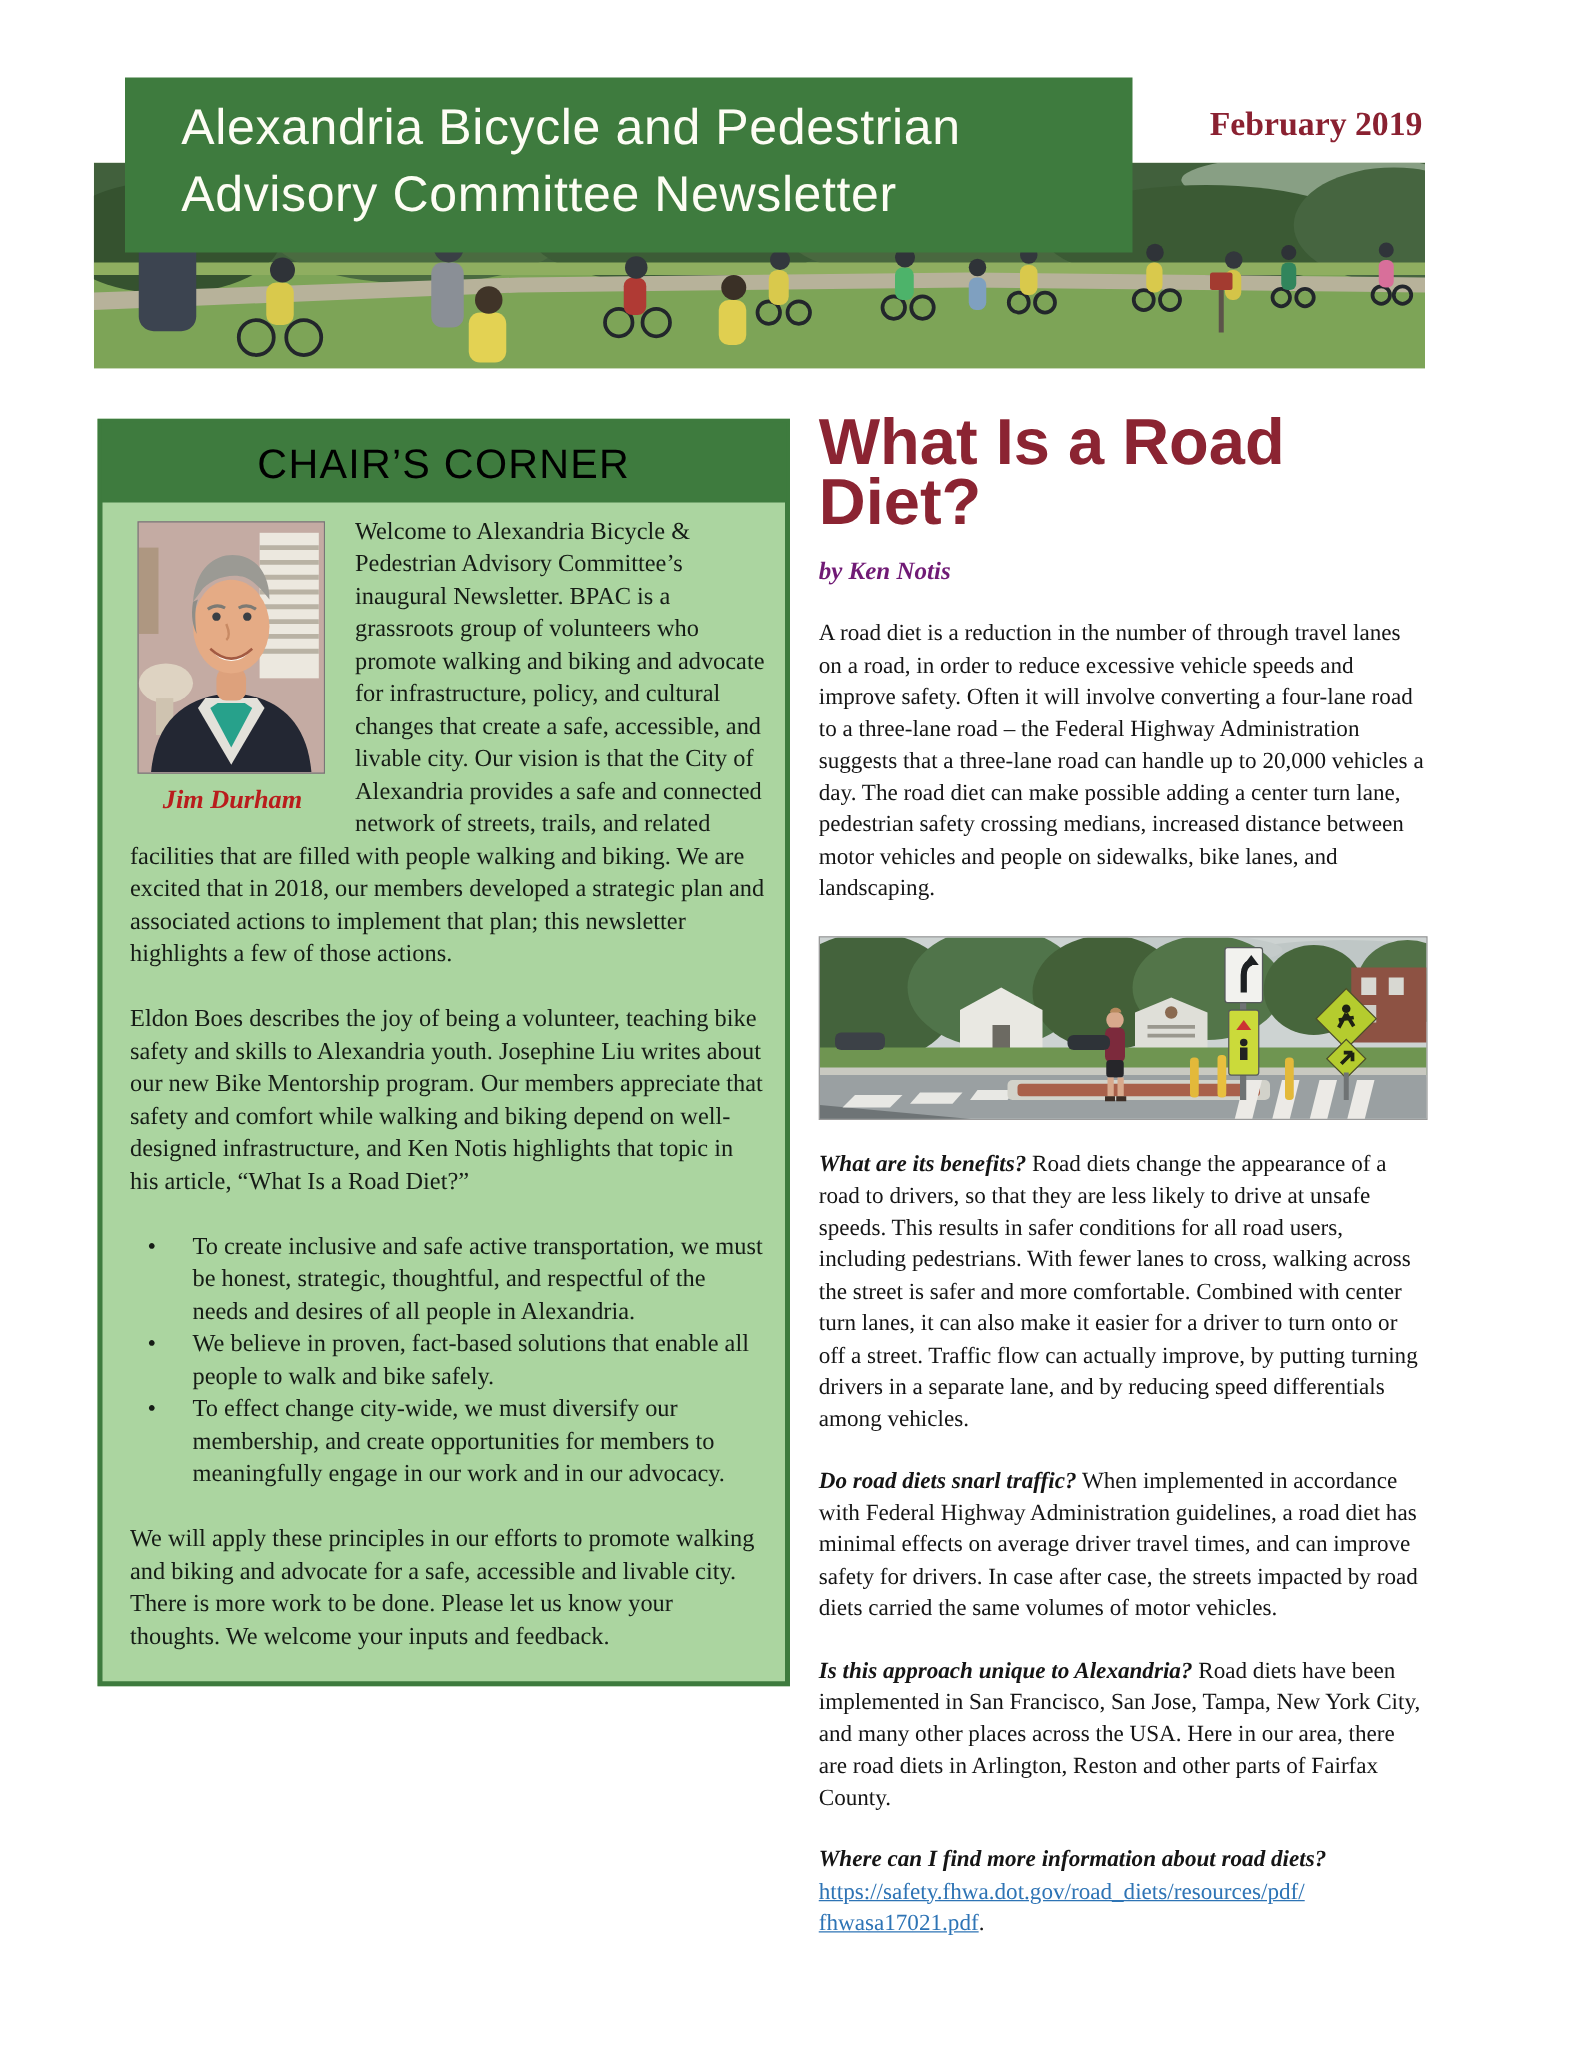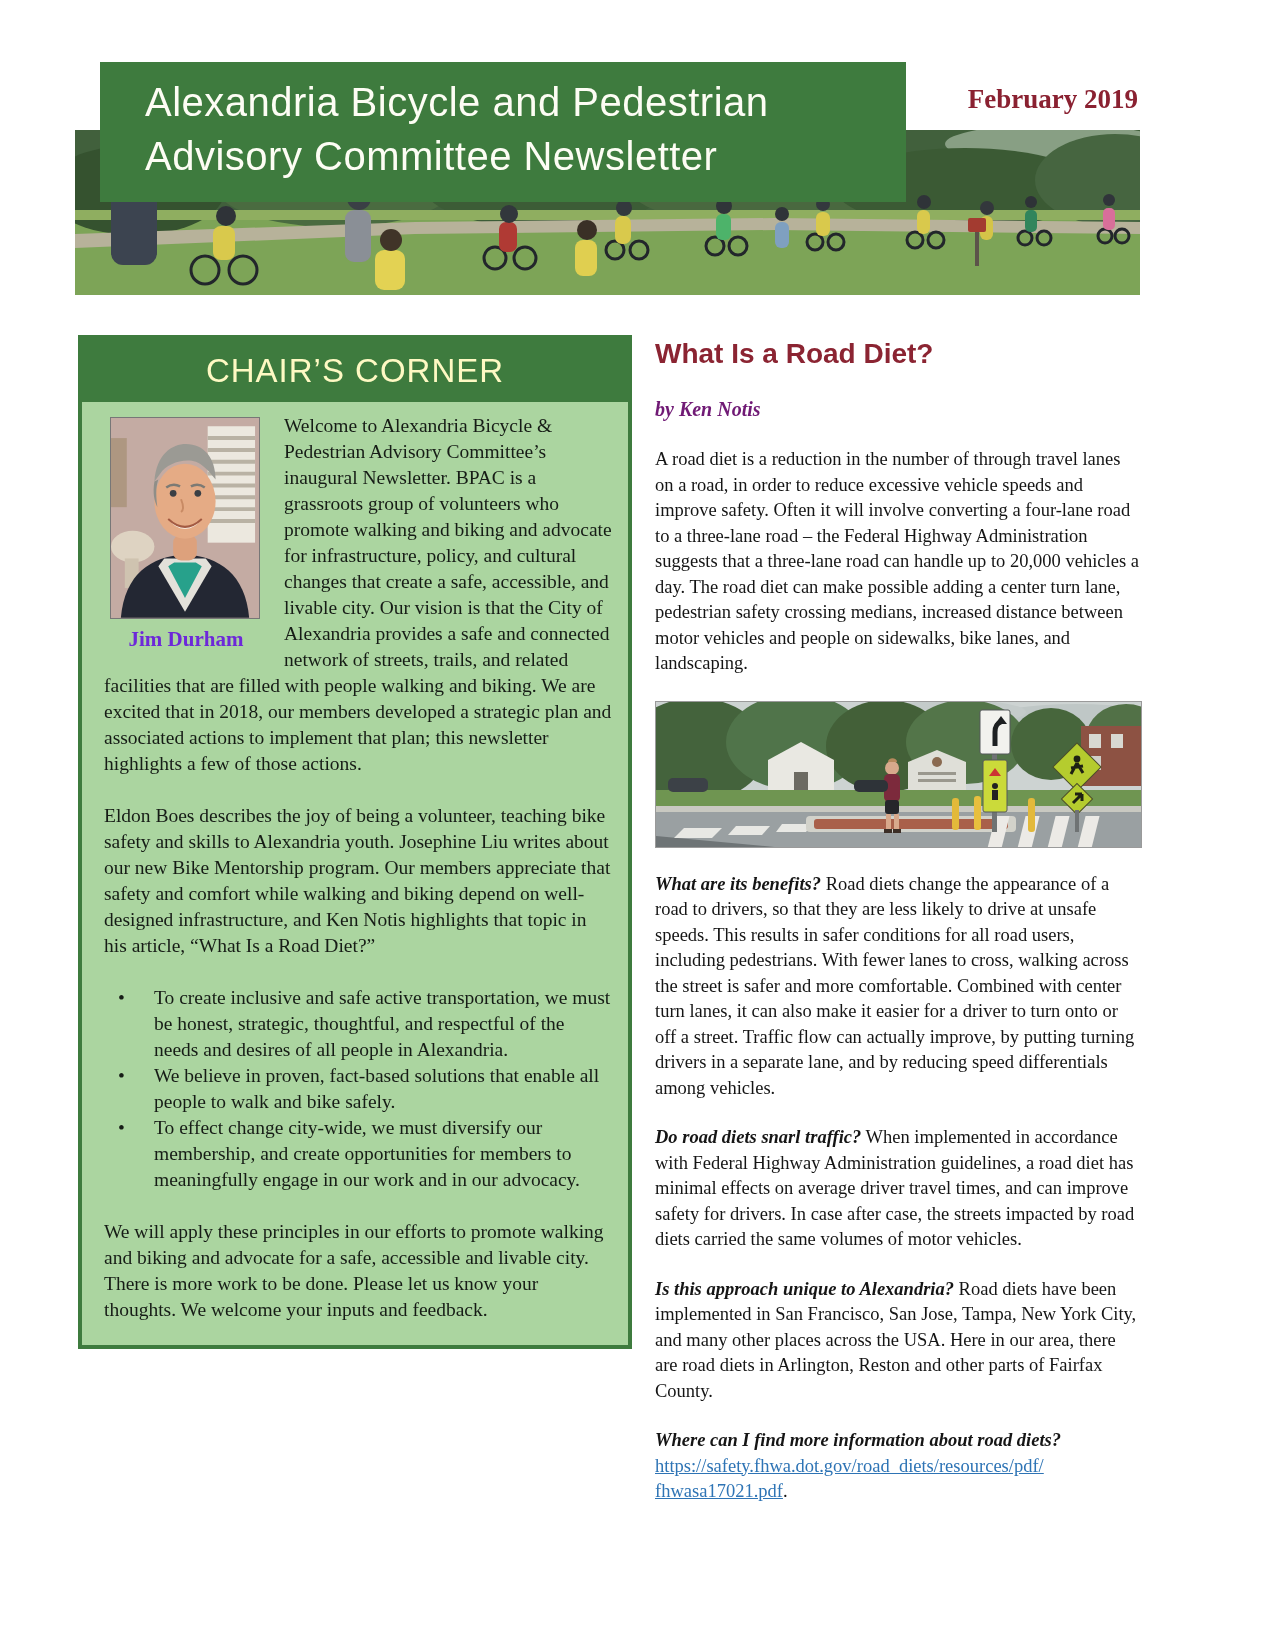--- a/index.html
+++ b/index.html
@@ -30,50 +30,50 @@
   
   .chairs-panel {
     position:absolute; left:78px; top:335px; width:554px;
     background:#abd5a0; border:4px solid #3e7b3e; z-index:2;
   }
   .chairs-header {
     background:#3e7b3e; height:64px; margin:-1px; padding-top:14px;
     text-align:center;
   }
   .chairs-header span {
-    font-family:"Liberation Sans", sans-serif; color:#fef9c3;
+    font-family:"Liberation Sans", sans-serif; color:#000000;
     font-size:33px; letter-spacing:1px; font-weight:400;
   }
   .chairs-body {
     padding:12px 16px 22px 22px;
     font-size:19.5px; line-height:26px; color:#161c16;
   }
   .chairs-body p { margin:0 0 26px 0; }
   .chairs-body p:last-child { margin-bottom:0; }
   .portrait-fig {
     float:left; width:152px; margin:4px 22px 4px 6px; text-align:center;
   }
   .portrait-img {
     width:150px; height:202px; border:1px solid #777; display:block; background:#c4aba3;
   }
   .portrait-caption {
-    display:block; margin-top:7px; font-weight:700; 
-    font-size:21px; color:#6d28d9;
+    display:block; margin-top:7px; font-weight:700; font-style:italic;
+    font-size:21px; color:#b91c1c;
   }
   .principles-list { list-style:none; margin:16px 0 26px 0; }
   .principles-list li { position:relative; padding-left:50px; margin:0; }
   .principles-list li::before {
     content:"\2022"; position:absolute; left:14px; top:0; font-size:19.5px;
   }
 
   
   .article-col { position:absolute; left:655px; top:330px; width:487px; }
   .article-title {
     font-family:"Liberation Sans", sans-serif; font-weight:700;
-    font-size:28px; line-height:48px; color:#8b2432; margin:0 0 20px 0;
+    font-size:52px; line-height:48px; color:#8b2432; margin:0 0 20px 0;
   }
   .article-byline {
     font-weight:700; font-style:italic; font-size:20px; color:#701a75;
     margin:0 0 26px 0;
   }
   .article-col p { font-size:18.5px; line-height:25.5px; margin:0 0 24px 0; color:#151515; }
   .section-lead { font-weight:700; font-style:italic; }
   .article-photo {
     width:487px; height:147px; overflow:hidden; border:1px solid #9a9a9a;
     margin:4px 0 24px 0; background:#cdd3d2;

